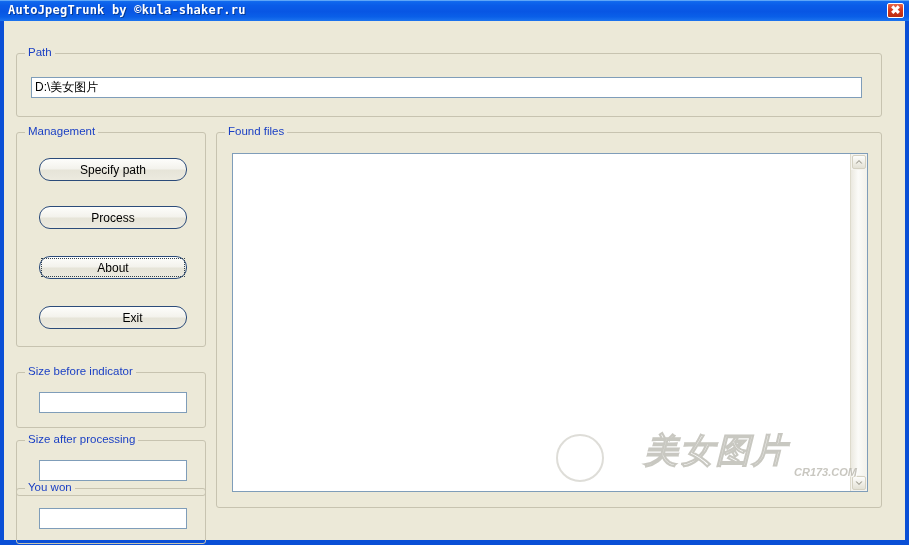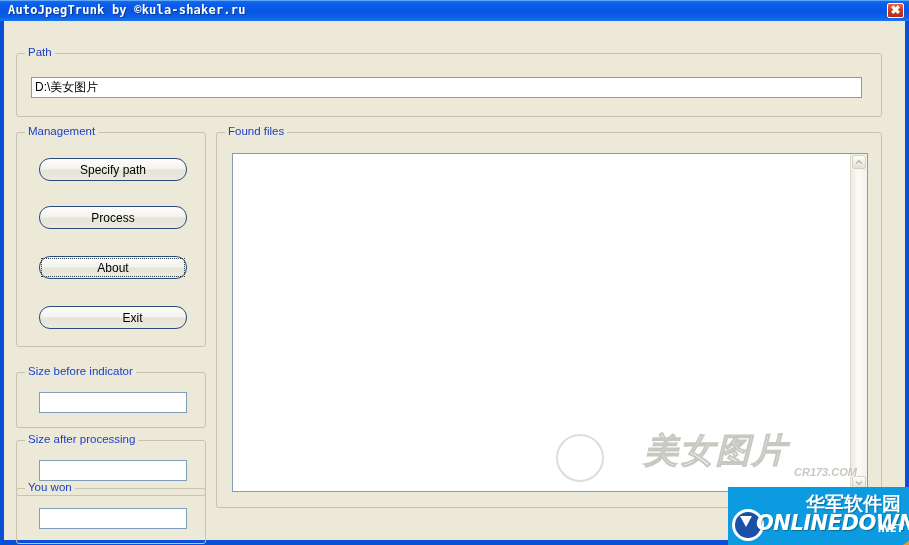--- a/index.html
+++ b/index.html
@@ -411,21 +411,14 @@
 
 
   </div>
 
   <div class="wm-emboss">
     <div class="ring"></div>
     <div class="cjk">美女图片</div>
     <div class="sub">CR173.COM</div>
   </div>
 
-  <div class="wm-banner">
-    <div class="swoosh"></div>
-    <div class="arrowlogo"></div>
-    <div class="cjk2">华军软件园</div>
-    <div class="odn">ONLINEDOWN</div>
-    <div class="net">.NET</div>
-  </div>
 
 </div>
 
 </body></html>

